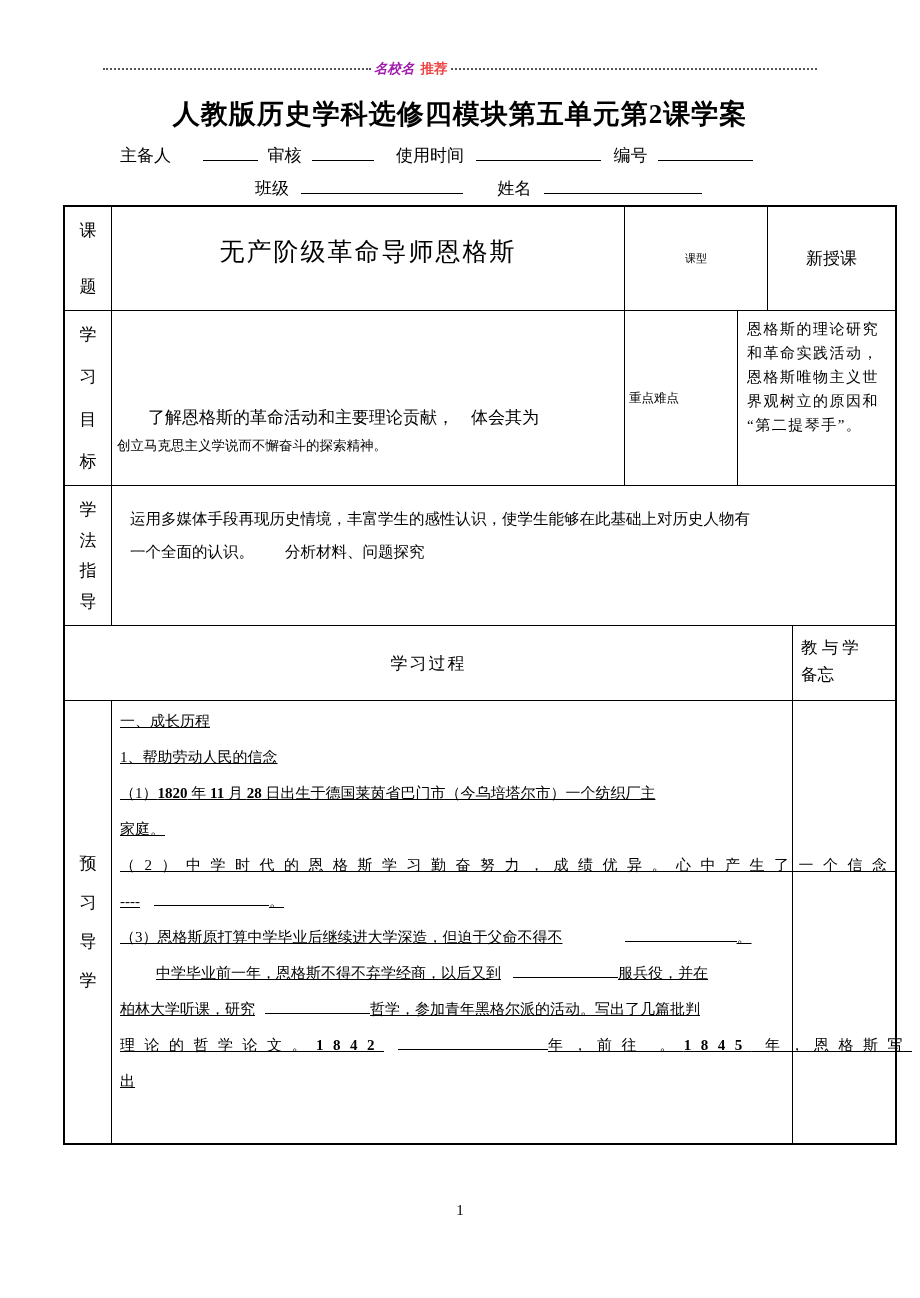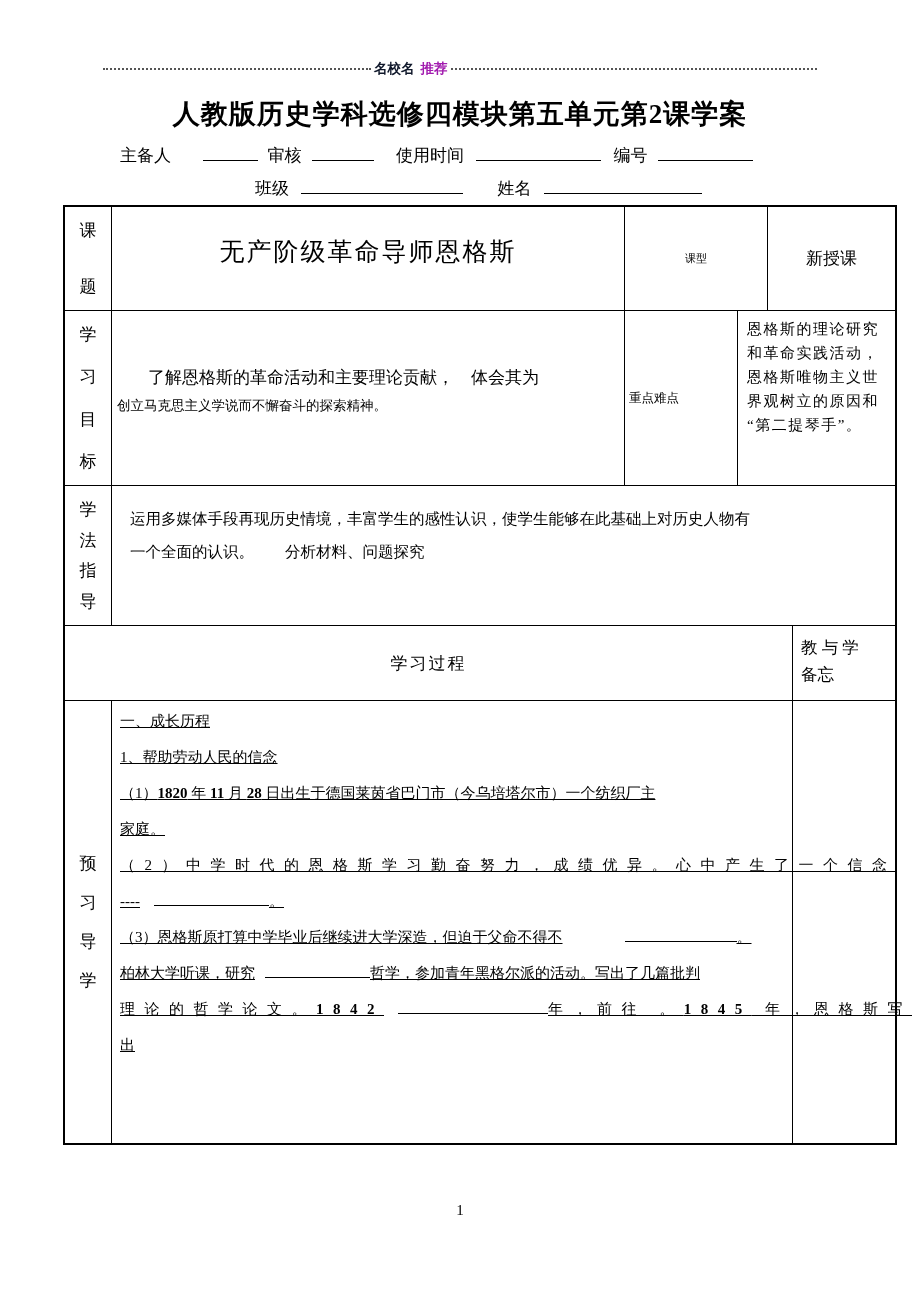--- a/index.html
+++ b/index.html
@@ -29,21 +29,21 @@
   .vlabel{display:flex;flex-direction:column;align-items:center;justify-content:space-between;font-size:17px;padding:12px 0;width:47px;}
   .vlabel.center{justify-content:center;gap:16px;}
 
   .r1{height:103px;}
   .r1 .btitle{width:513px;display:flex;align-items:center;justify-content:center;font-size:25px;letter-spacing:2px;padding-bottom:14px;}
   .r1 .ctype{width:143px;display:flex;align-items:center;justify-content:center;font-size:11px;}
   .r1 .dtype{flex:1;display:flex;align-items:center;justify-content:center;font-size:17px;}
 
   .r2{height:175px;}
   .r2 .goal{width:513px;padding-top:52px;}
-  .goal-main{font-size:17px;padding-left:36px;line-height:30px;}
+  .goal-main{font-size:17px;padding-left:36px;line-height:30px;margin-top:40px;}
   .goal-sub{font-size:13.5px;padding-left:5px;line-height:26px;}
   .r2 .focus{width:113px;display:flex;align-items:center;font-size:12.5px;padding-left:4px;}
   .r2 .focus-text{flex:1;font-size:15px;line-height:24px;padding:6px 6px 0 9px;letter-spacing:1.5px;}
 
   .r3{height:140px;}
   .r3 .method{flex:1;font-size:15.5px;line-height:33px;padding:16px 10px 0 18px;white-space:pre-line;}
 
   .r4{height:75px;}
   .r4 .process{width:728px;display:flex;align-items:center;justify-content:center;font-size:17px;letter-spacing:2px;}
   .r4 .memo{flex:1;font-size:16.5px;line-height:27px;padding:8px 0 0 8px;}
@@ -59,22 +59,22 @@
 
   .pagenum{position:absolute;top:1202px;left:0;width:100%;text-align:center;font-size:15px;}
 </style>
 </head>
 <body>
 
 <div class="page">
 
   <div class="ribbon">
     <span class="dots left"></span>
-    <span class="lbl" style="color: #0f172a;">名校名</span>
-    <span class="lbl" style="color: #a21caf;">推荐</span>
+    <span class="lbl" style="color: #a21caf; font-style: italic;">名校名</span>
+    <span class="lbl" style="color: #ef4444;">推荐</span>
     <span class="dots right"></span>
   </div>
 
   <div class="doc-title">人教版历史学科选修四模块第五单元第2课学案</div>
 
   <div class="meta1">
     <span>主备人</span>
     <span class="blank" style="width:55px;margin-left:28px;"></span>
     <span style="margin-left:5px;">审核</span>
     <span class="blank" style="width:62px;margin-left:6px;"></span>
@@ -145,20 +145,21 @@
           <span>学</span>
         </div>
       <div class="cell content br">
           <div class="line"><span>一、成长历程</span></div>
           <div class="line"><span>1、帮助劳动人民的信念</span></div>
           <div class="line gap-top"><span>（1）</span><span style="font-weight: bold;">1820</span><span> 年 </span><span style="font-weight: bold;">11</span><span> 月 </span><span style="font-weight: bold;">28</span><span> 日出生于德国莱茵省巴门市（今乌培塔尔市）一个纺织厂主</span></div>
           <div class="line"><span>家庭。</span></div>
           <div class="line wide gap-top"><span>（2）中学时代的恩格斯学习勤奋努力，成绩优异。心中产生了一个信念</span></div>
           <div class="line gap-top"><span>----</span><span class="blank" style="width: 115px; margin-left: 14px;"></span><span>。</span></div>
           <div class="line gap-top"><span>（3）恩格斯原打算中学毕业后继续进大学深造，但迫于父命不得不</span><span class="blank" style="width: 112px; margin-left: 62px;"></span><span>。</span></div>
+          <div class="line indent gap-top"><span>中学毕业前一年，恩格斯不得不弃学经商，以后又到</span><span class="blank" style="width: 105px; margin-left: 12px;"></span><span>服兵役，并在</span></div>
           <div class="line gap-top"><span>柏林大学听课，研究</span><span class="blank" style="width: 105px; margin-left: 10px;"></span><span>哲学，参加青年黑格尔派的活动。写出了几篇批判</span></div>
           <div class="line wide gap-top"><span>理论的哲学论文。</span><span style="font-weight: bold;">1842</span><span class="blank" style="width: 150px; margin-left: 14px;"></span><span>年，前往 。</span><span style="font-weight: bold;">1845</span><span> 年，恩格斯写</span></div>
           <div class="line"><span>出</span></div>
         </div>
       <div class="cell margincol"></div>
     </div>
 
   </div>
 
   <div class="pagenum">1</div>

